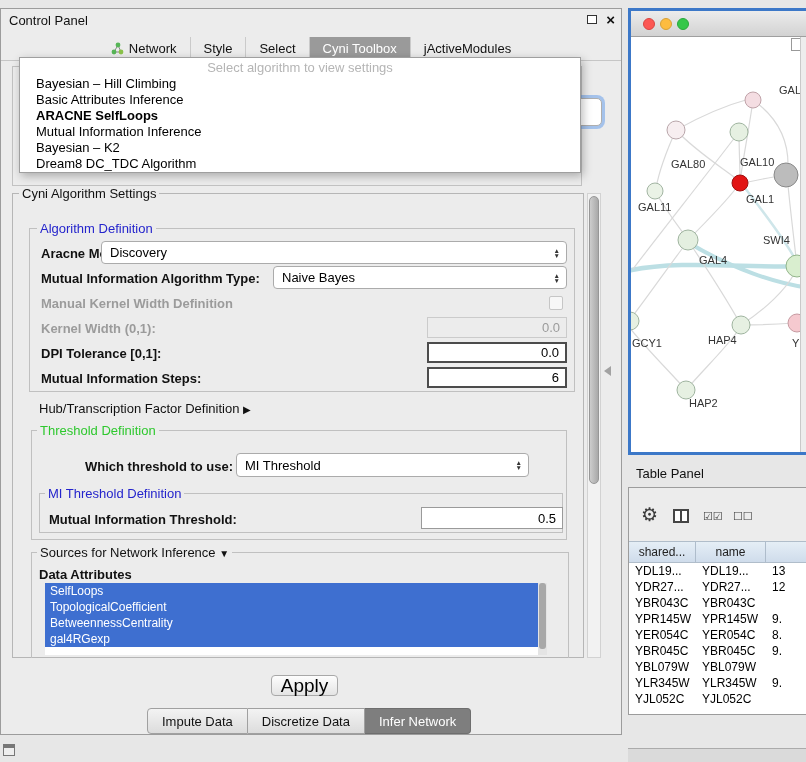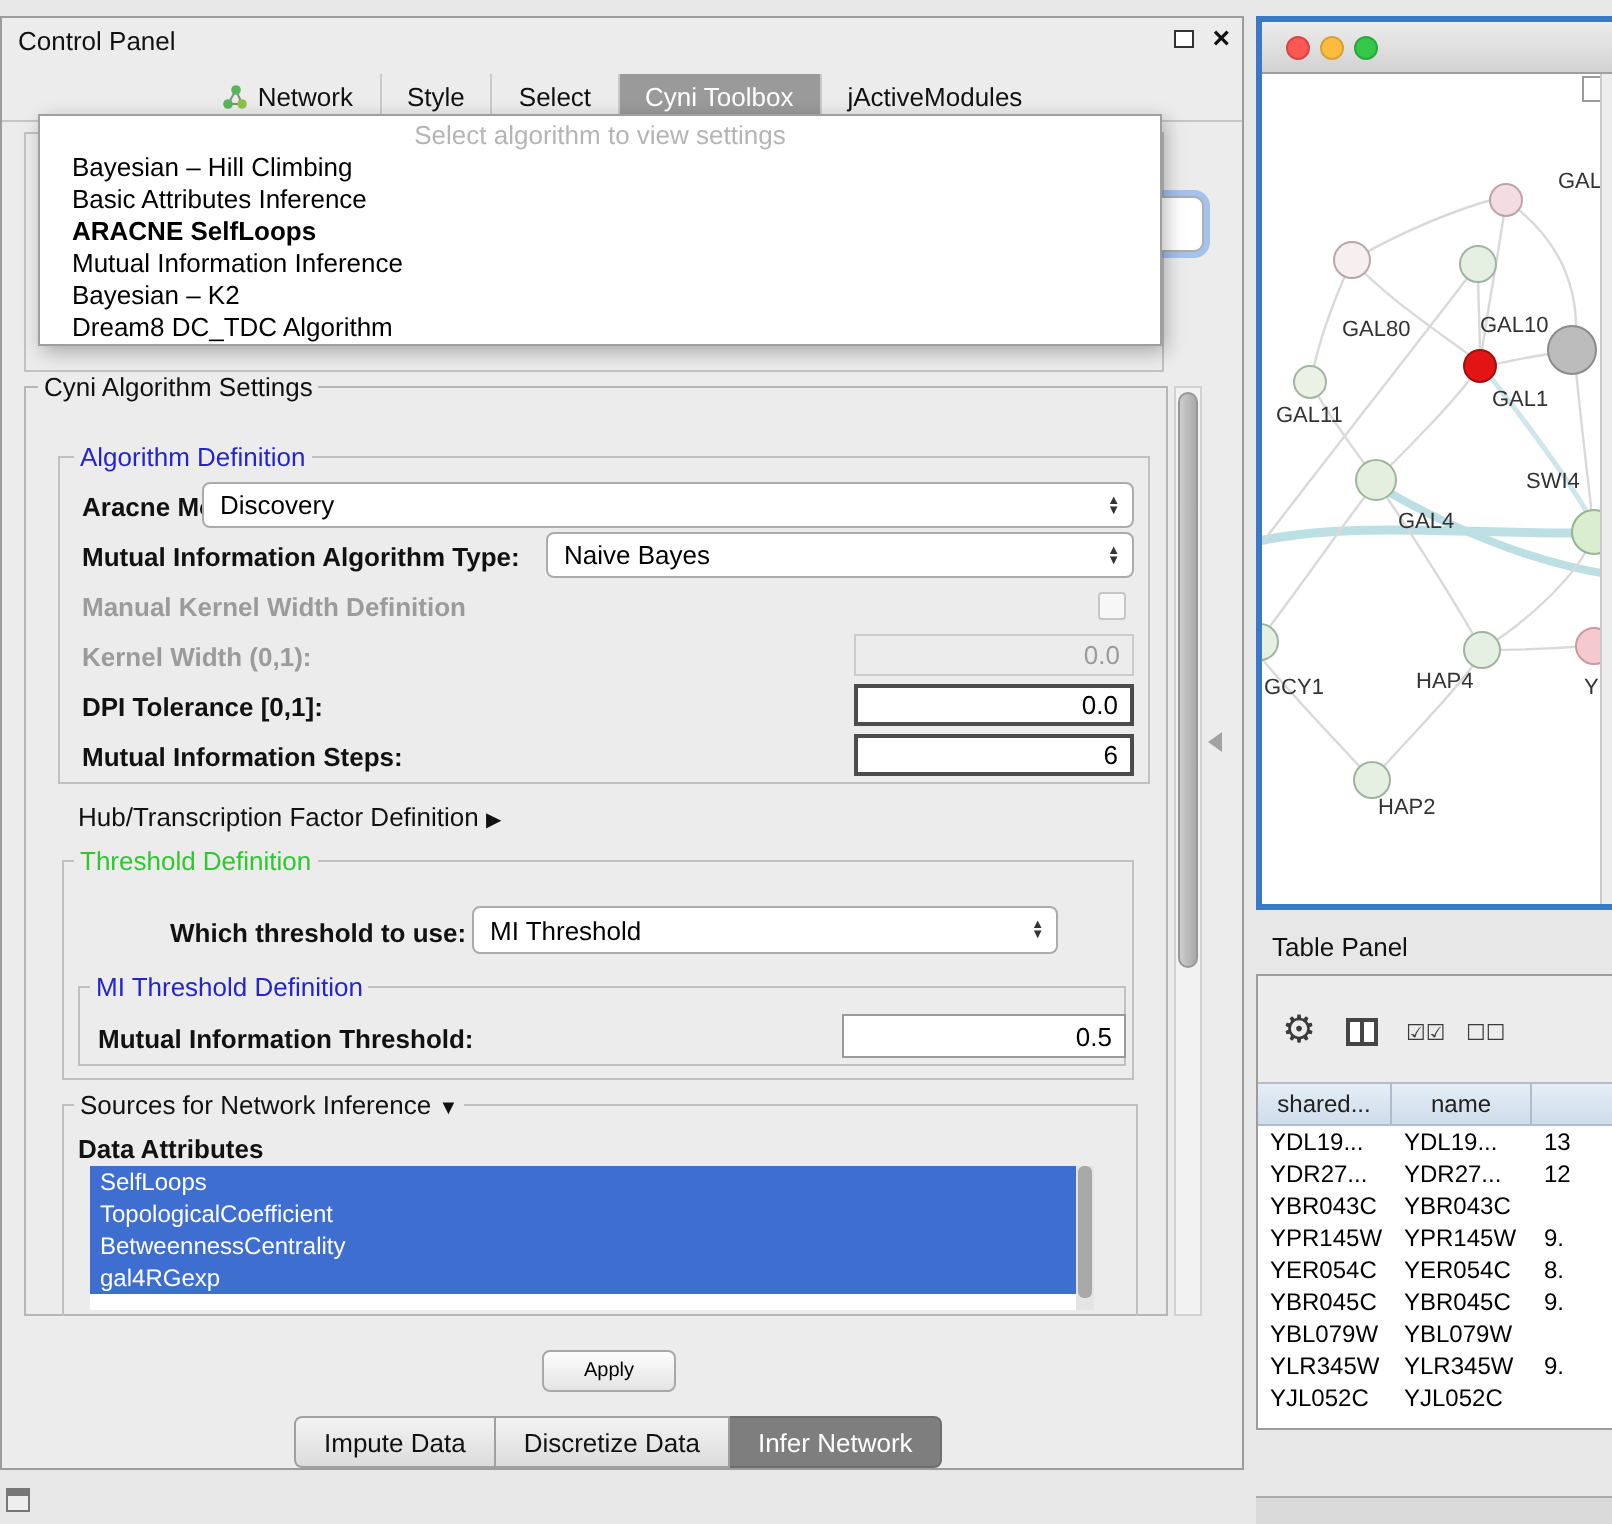--- a/index.html
+++ b/index.html
@@ -72,21 +72,21 @@
 
   .attr-list { position:absolute; left:44px; top:574px; width:502px; height:72px;
     background:#fff; overflow:hidden; }
   .attr-item { height:16px; line-height:16px; font-size:12px; color:#fff; background:#3e6fd0;
     padding-left:5px; width:calc(100% - 9px); }
   .list-scroll { position:absolute; right:0; top:0; width:9px; height:100%; background:#e4e4e4; }
   .list-thumb { position:absolute; left:1px; top:0; width:7px; height:66px; background:#a8a8a8; border-radius:3px; }
 
   .apply-btn { position:absolute; left:270px; top:666px; width:67px; height:21px;
     background:linear-gradient(#fdfdfd,#e4e4e4); border:1px solid #a8a8a8; border-radius:4px;
-    font-size:10px; text-align:center; line-height:19px; color:#000; }
+    font-size:19px; text-align:center; line-height:19px; color:#000; }
 
   .bottom-tabs { position:absolute; left:146px; top:699px; display:flex; }
   .seg { height:26px; display:flex; align-items:center; justify-content:center; font-size:13px;
     padding:0 14px; background:linear-gradient(#f3f3f3,#dcdcdc); border:1px solid #a0a0a0;
     border-left:none; color:#111; }
   .seg:first-child { border-left:1px solid #a0a0a0; border-radius:4px 0 0 4px; }
   .seg:last-child { border-radius:0 4px 4px 0; }
   .seg.selected { background:#7e7e7e; color:#fff; border-color:#6e6e6e; }
 
   

